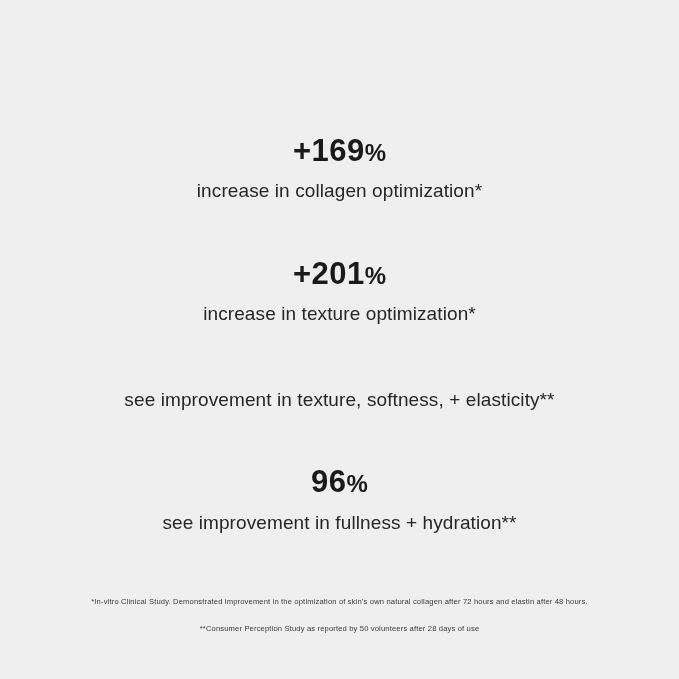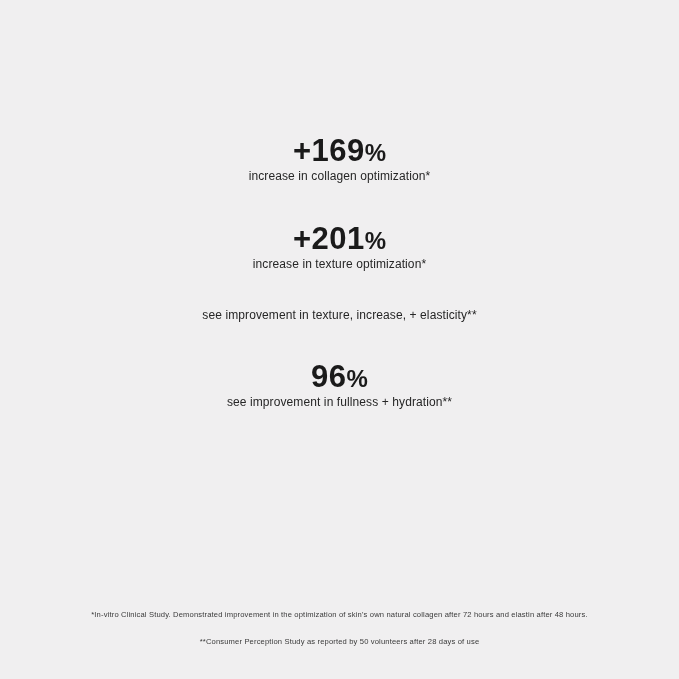--- a/index.html
+++ b/index.html
@@ -20,20 +20,21 @@
     height: 679px;
     box-sizing: border-box;
     display: flex;
     flex-direction: column;
   }
   .stats {
     margin-top: 132px;
     display: flex;
     flex-direction: column;
     align-items: center;
+    gap: 16px;
   }
   .stat {
     display: flex;
     flex-direction: column;
     align-items: center;
     width: 100%;
   }
   .stat + .stat {
     margin-top: 35px;
   }
@@ -43,32 +44,33 @@
     letter-spacing: 0.5px;
     color: #1a1a1a;
     line-height: 1.2;
   }
   .stat-value .pct {
     font-size: 24px;
     font-weight: bold;
     letter-spacing: 0;
   }
   .stat-label {
-    font-size: 12px;
+    margin-top: 10px;
+    font-size: 19px;
     font-weight: 400;
     color: #262626;
     letter-spacing: 0.1px;
     line-height: 1.3;
     text-align: center;
   }
   .footnotes {
     position: absolute;
     left: 0;
     right: 0;
-    bottom: 31px;
+    bottom: 44px;
     display: flex;
     flex-direction: column;
     align-items: center;
   }
   .footnote {
     font-size: 7.6px;
     color: #3a3a3a;
     letter-spacing: 0.15px;
     text-align: center;
     line-height: 1.4;
@@ -92,21 +94,21 @@
     </div>
 
     <div class="stat">
       <div class="stat-value">
         <span>+201</span><span class="pct">%</span>
       </div>
       <div class="stat-label">increase in texture optimization*</div>
     </div>
 
     <div class="stat">
-      <div class="stat-label">see improvement in texture, increase, + elasticity**</div>
+      <div class="stat-label">see improvement in texture, softness, + elasticity**</div>
     </div>
 
     <div class="stat">
       <div class="stat-value">
         <span>96</span><span class="pct">%</span>
       </div>
       <div class="stat-label">see improvement in fullness + hydration**</div>
     </div>
 
   </div>

